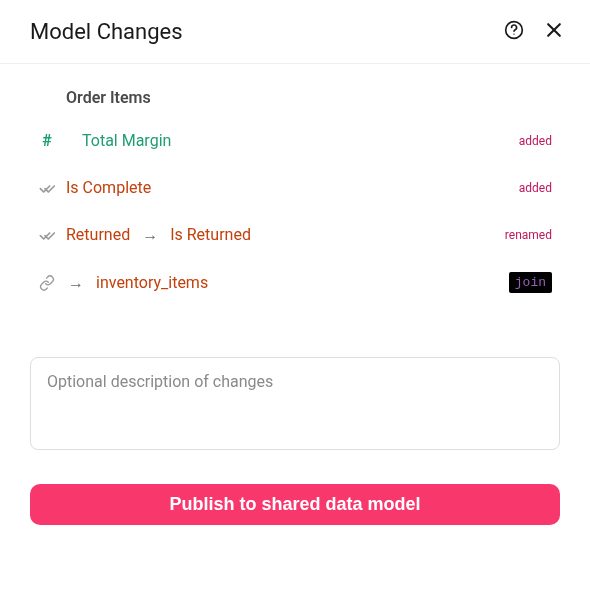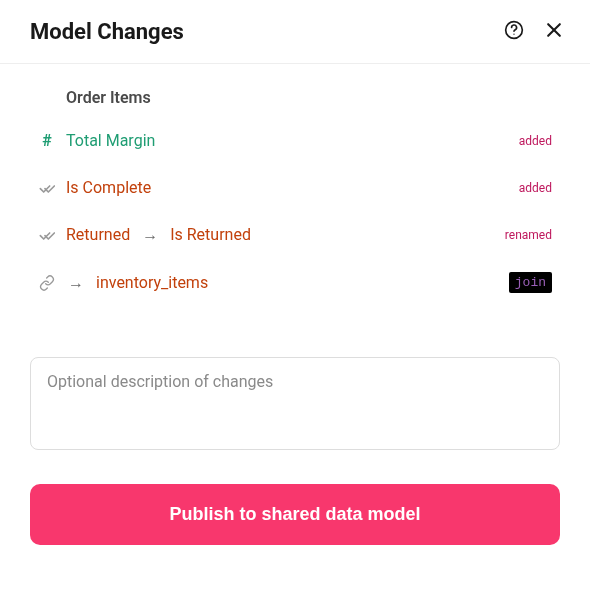--- a/index.html
+++ b/index.html
@@ -12,21 +12,21 @@
     }
     .header {
       display: flex;
       align-items: center;
       justify-content: space-between;
       padding: 18px 24px 18px 30px;
       border-bottom: 1px solid #eee;
     }
     .header-title {
       font-size: 22px;
-      font-weight: 700;
+      font-weight: 400;
       color: #1a1a1a;
     }
     .header-actions {
       display: flex;
       align-items: center;
       gap: 16px;
     }
     .icon-btn {
       background: none;
       border: none;
@@ -63,21 +63,21 @@
       display: flex;
       justify-content: center;
       align-items: center;
       color: #9a9a9a;
     }
     .type-icon.measure { color: #1f9d73; font-weight: 700; font-size: 16px; }
     .field-label {
       font-size: 16px;
       color: #c2410c;
     }
-    .field-label.measure { color: #1f9d73; }
+    .field-label.measure { color: #1f9d73; margin-left: 16px; }
     .arrow { color: #6a6a6a; padding: 0 2px; }
     .status {
       font-size: 12px;
       color: #be185d;
     }
     .badge {
       font-family: "SFMono-Regular", Consolas, "Liberation Mono", Menlo, monospace;
       font-size: 13px;
       background: #000000;
       color: #9a5fb8;
@@ -103,21 +103,21 @@
       padding: 30px 30px 0 30px;
     }
     .publish-btn {
       width: 100%;
       background: #f8376d;
       color: #fff;
       border: none;
       border-radius: 10px;
       font-size: 18px;
       font-weight: 600;
-      padding: 20px 0;
+      padding: 10px 0;
       cursor: pointer;
     }
   </style>
 </head>
 <body>
 
 <div class="header">
   <div class="header-title">Model Changes</div>
   <div class="header-actions">
     <button class="icon-btn">

